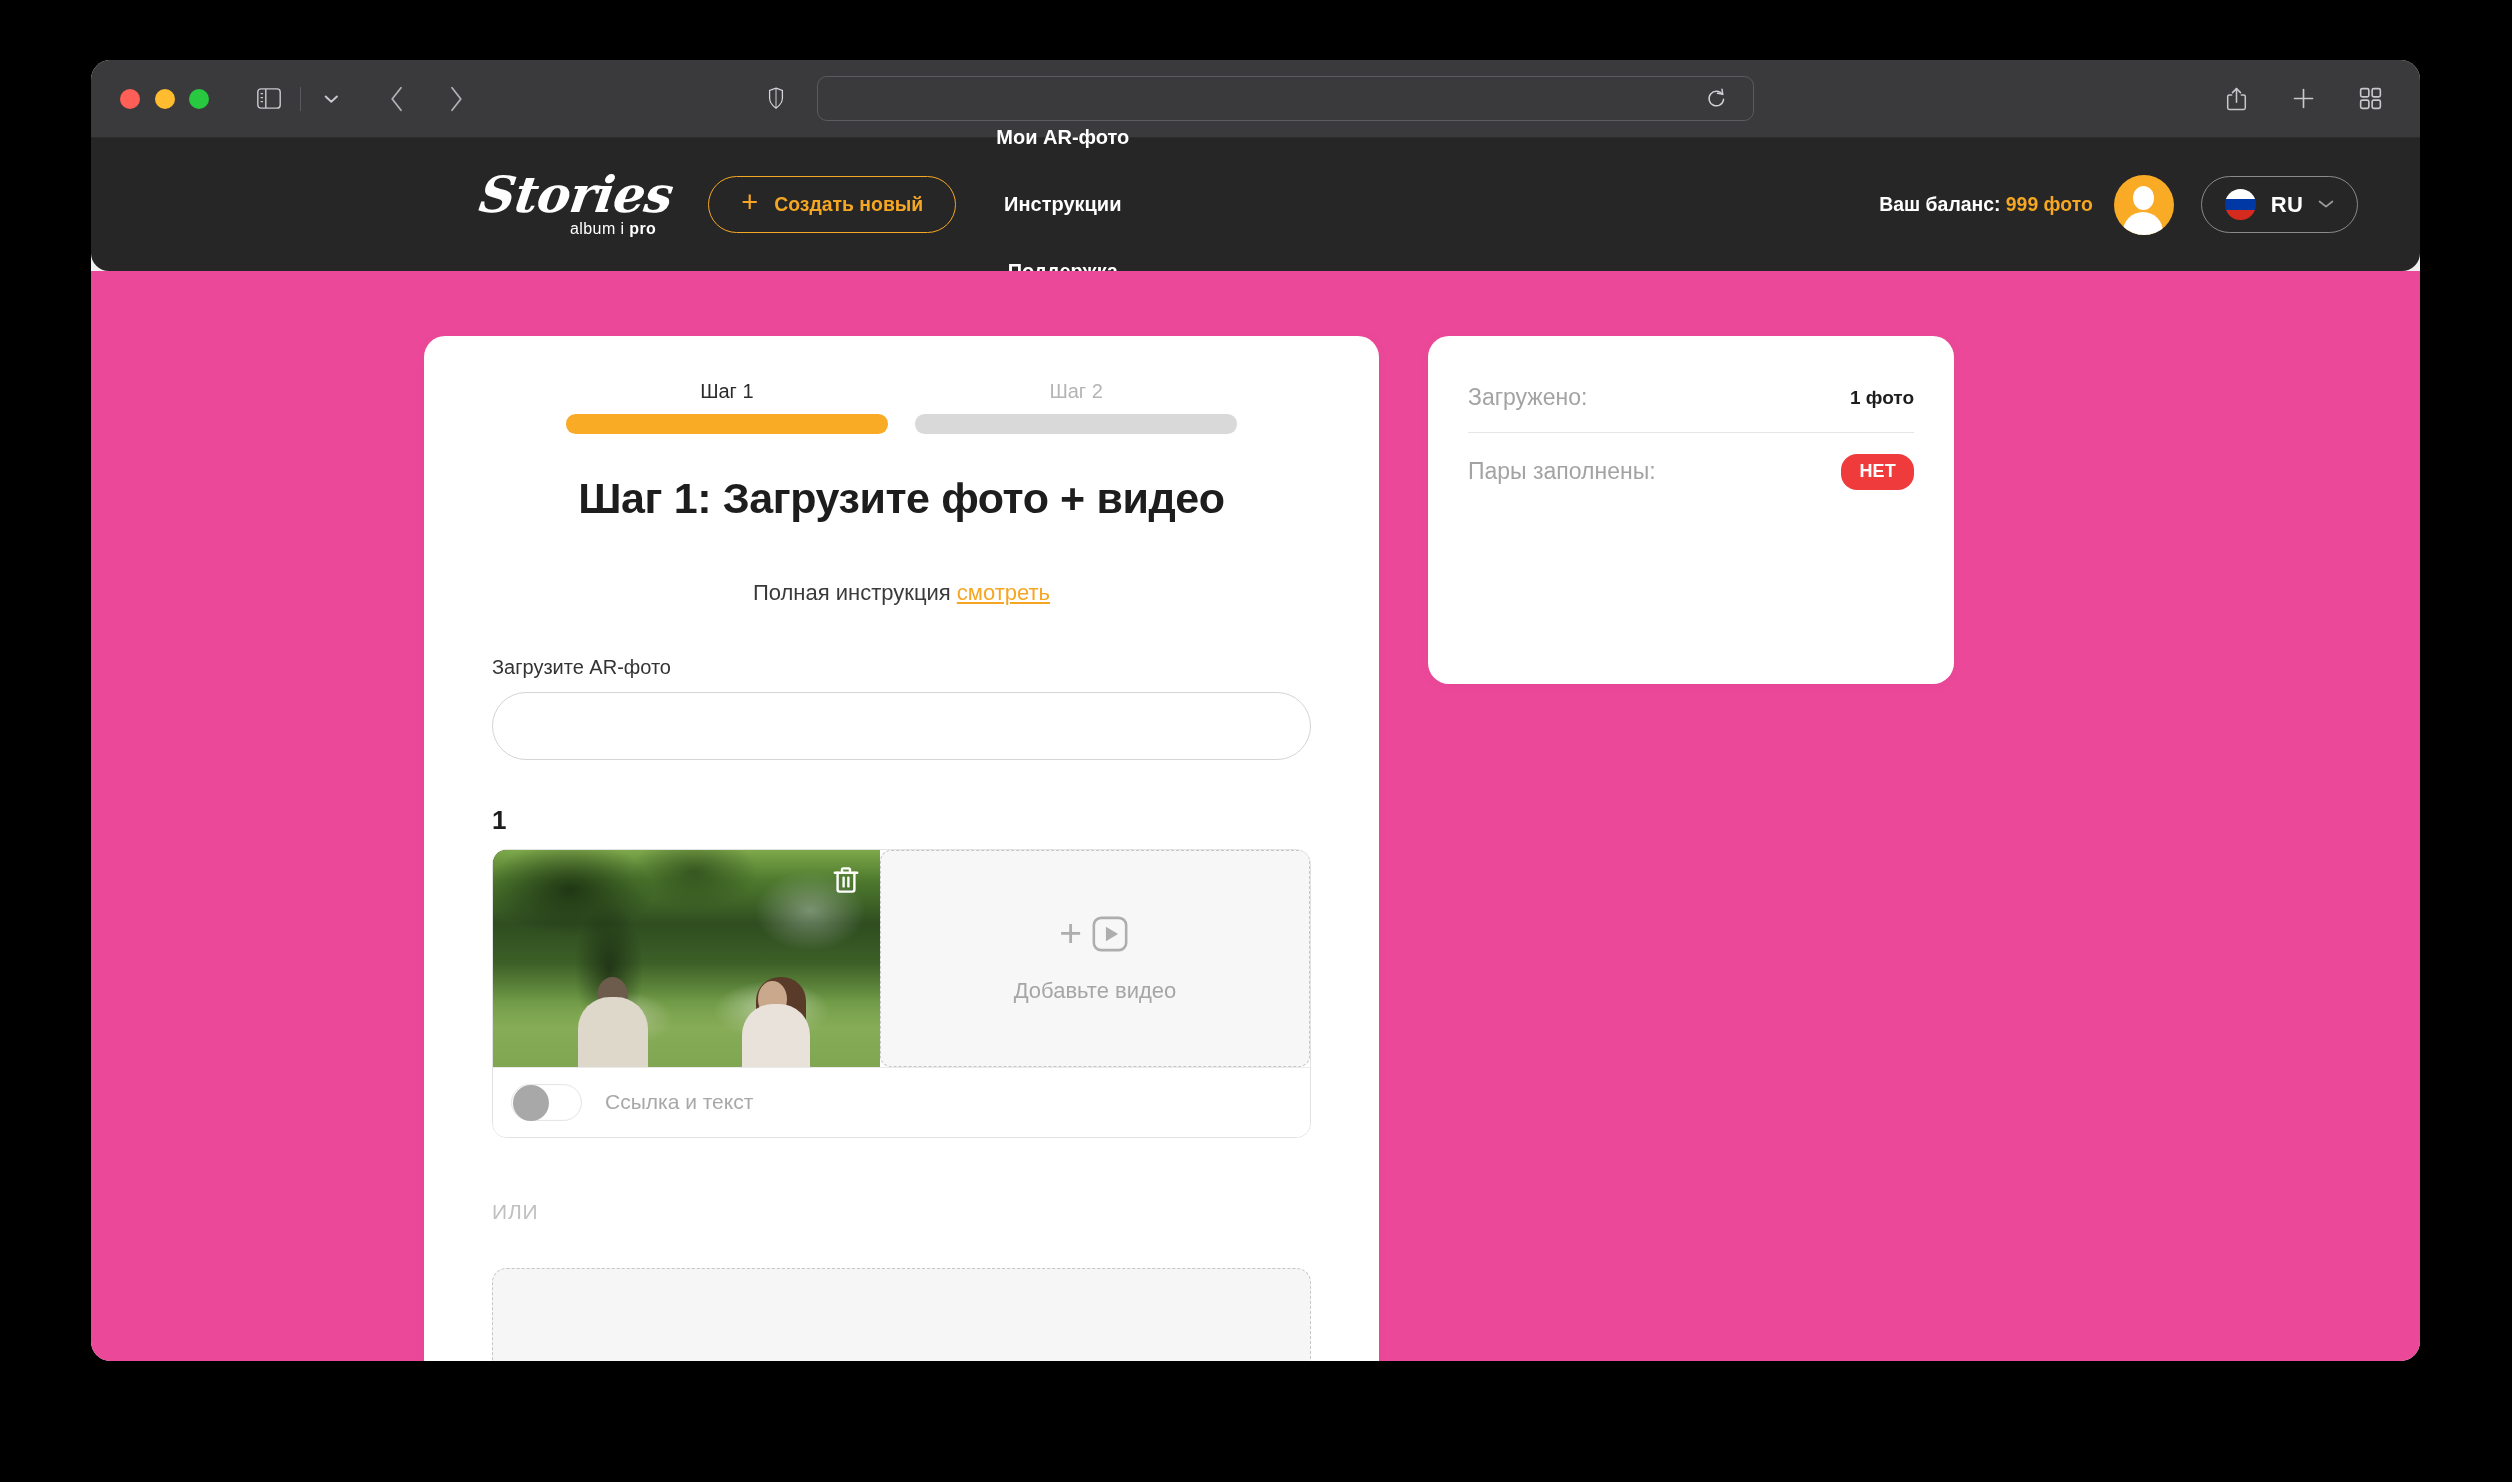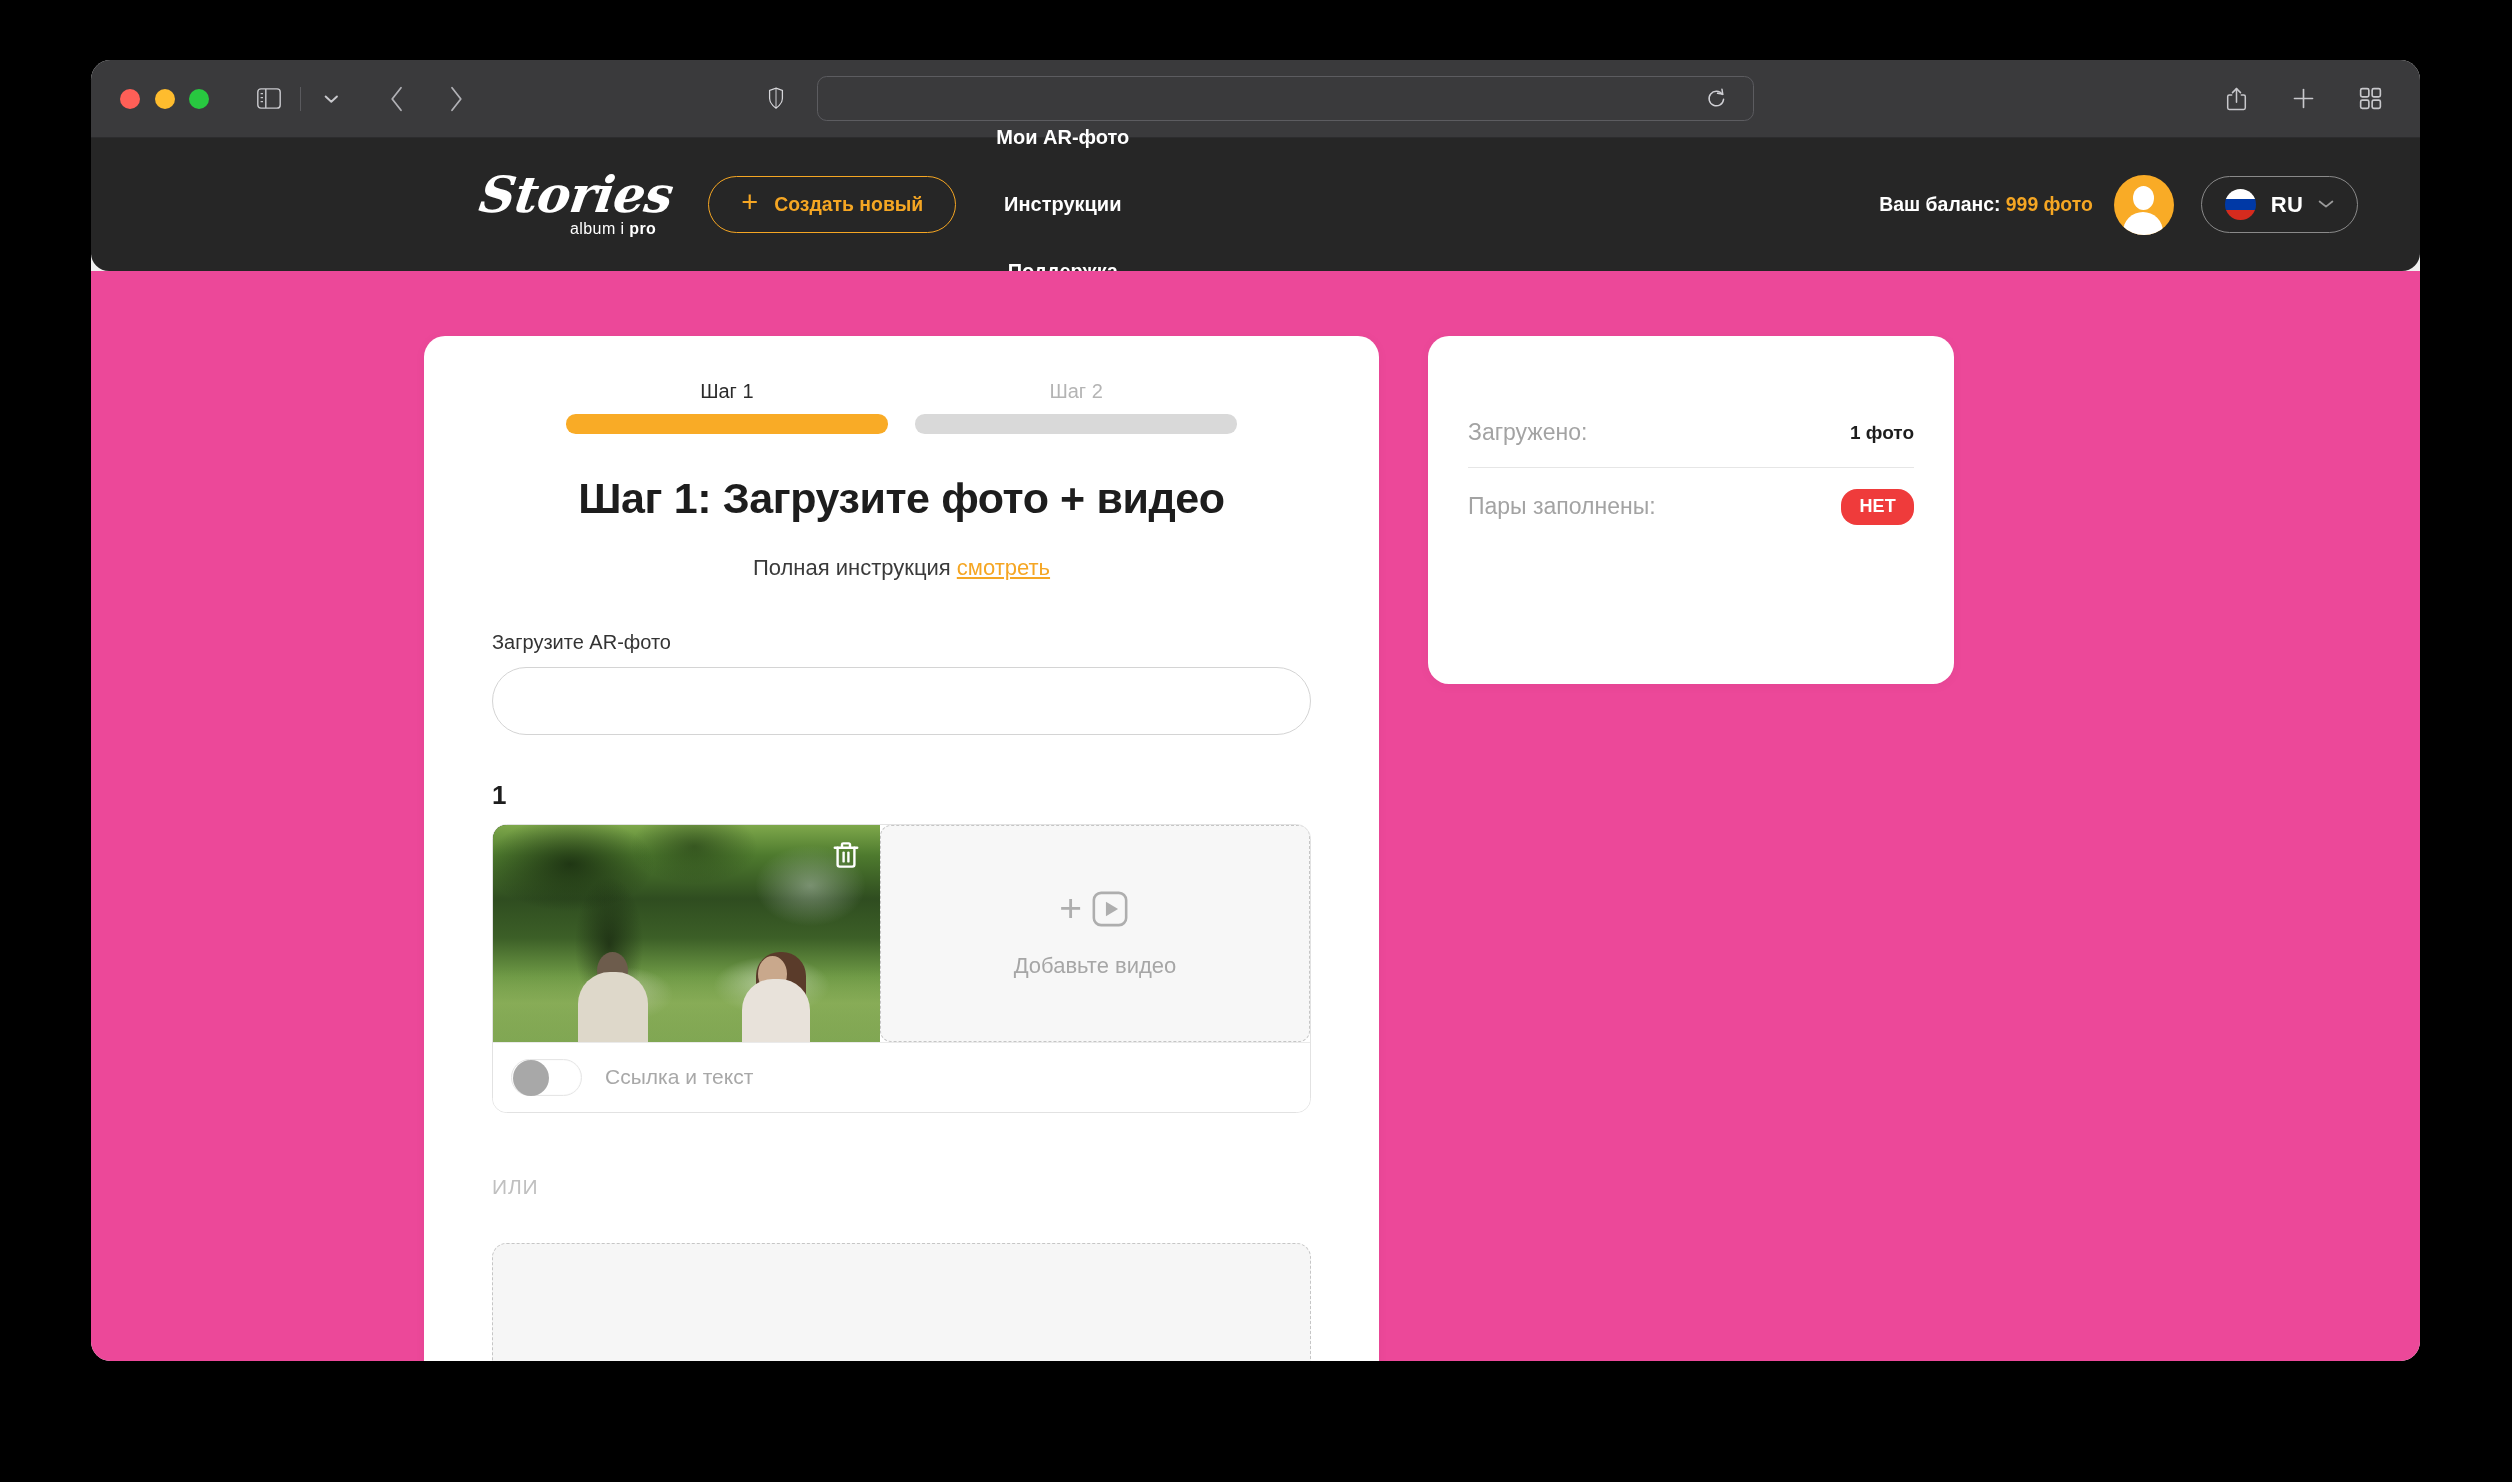--- a/index.html
+++ b/index.html
@@ -218,21 +218,21 @@
     font-size: 43px;
     font-weight: bold;
     color: #1d1d1d;
     margin-top: 40px;
     letter-spacing: -0.4px;
   }
   .card-subtitle {
     text-align: center;
     font-size: 22px;
     color: #3a3a3a;
-    margin-top: 32px;
+    margin-top: 57px;
   }
   .card-subtitle a {
     color: #f5a623;
     text-decoration: underline;
   }
 
   .field-label {
     font-size: 20px;
     color: #333;
     margin-top: 50px;
@@ -388,21 +388,21 @@
     border-radius: 14.6px;
     background: #f6f6f6;
     height: 170px;
   }
 
   
   .status-card {
     width: 526px;
     background: #fff;
     border-radius: 21px;
-    padding: 62px 40px;
+    padding: 27px 40px;
     box-shadow: 0 1.6px 11.3px rgba(0,0,0,.04);
     align-self: flex-start;
     height: 348px;
   }
   .status-row {
     display: flex; align-items: center; justify-content: space-between;
     padding: 21px 0;
   }
   .status-row + .status-row { border-top: 0.8px solid #e6e6e6; }
   .status-key { font-size: 23px; color: #a3a3a3; }

